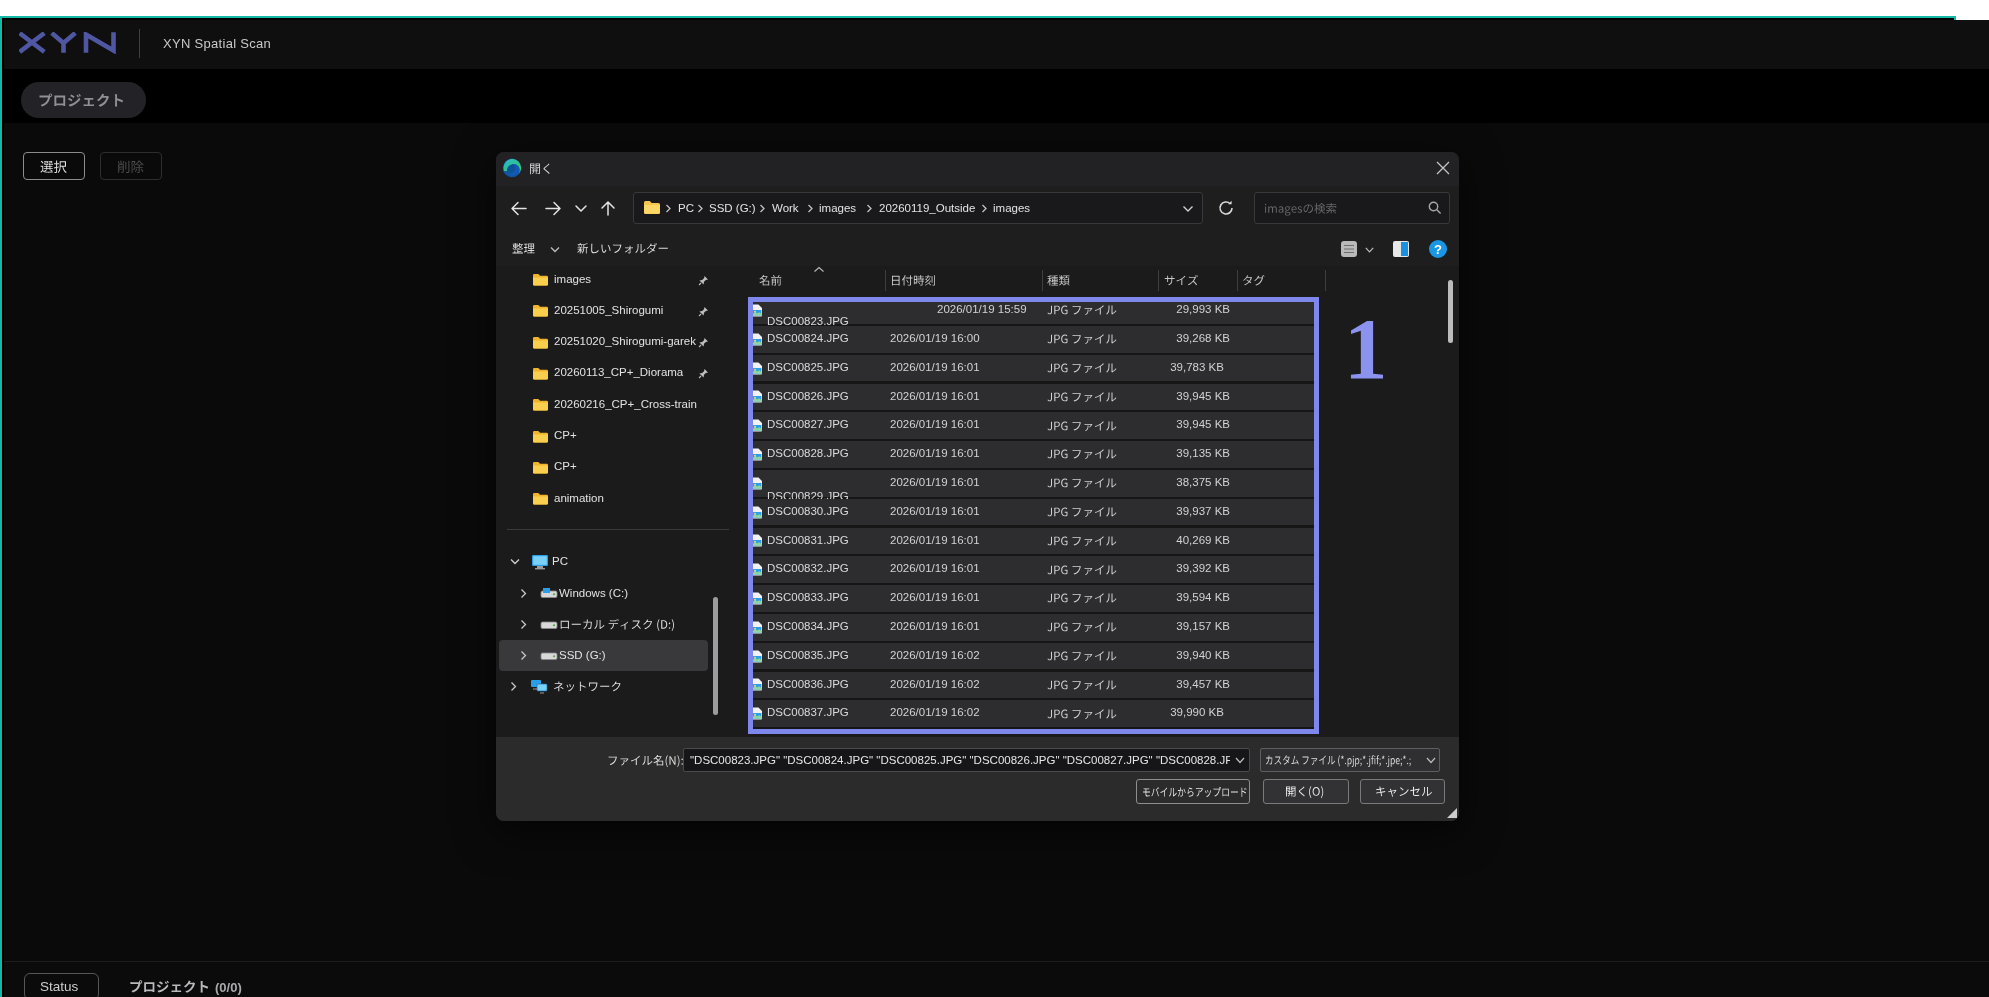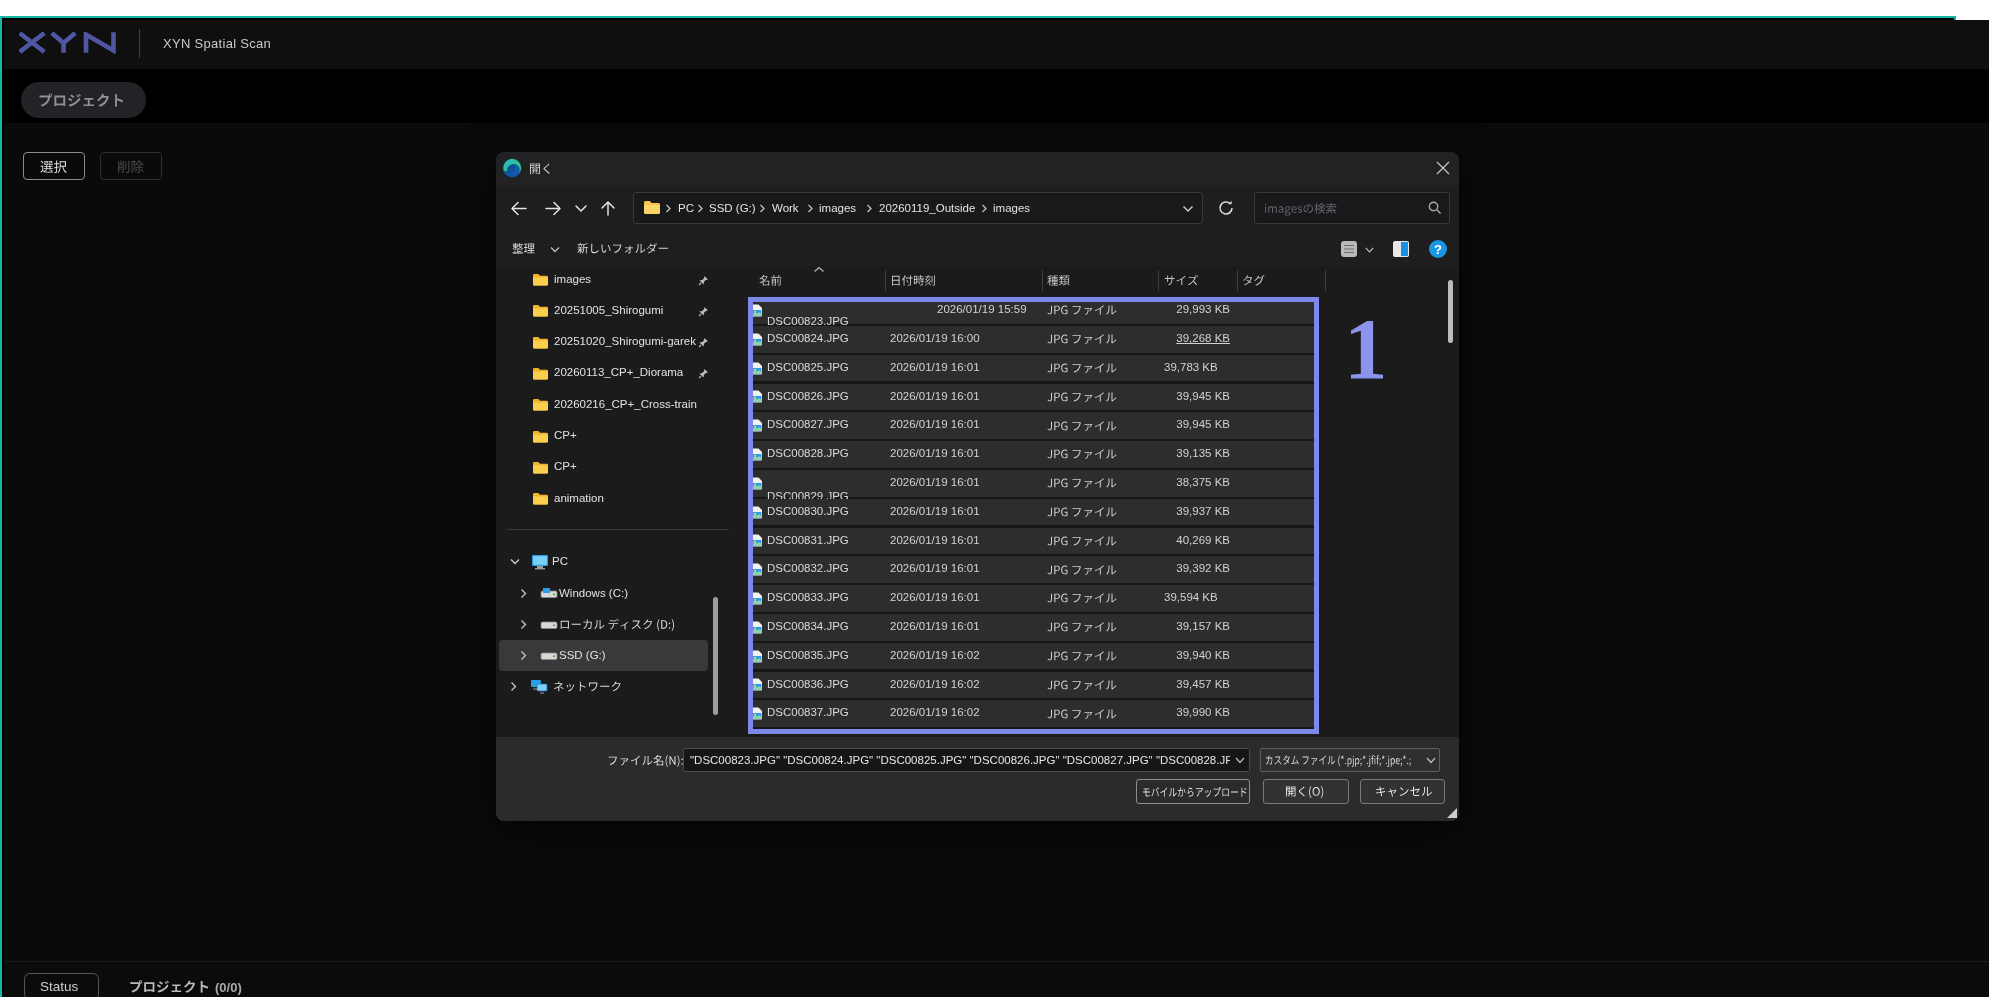--- a/index.html
+++ b/index.html
@@ -293,34 +293,34 @@
 <path d="M1 1.5 a1 1 0 0 1 1-1 h5.5 l3.5 3.5 v7.5 a1 1 0 0 1 -1 1 h-8 a1 1 0 0 1 -1-1 z" fill="#f2f2f2"></path>
 <path d="M1.6 6 h8.8 v5.6 h-8.8z" fill="#2a9fe8"></path>
 <path d="M1.6 10.2 l2.6-2.4 l2 1.8 l2-1.4 l2.8 2 v1.4 h-8.8z" fill="#8fd6a0"></path>
 <circle cx="4" cy="7.6" r=".9" fill="#fde37a"></circle>
     </svg>
 <div style="position:absolute;left:765px;top:314.0px;font:11.5px 'Liberation Sans',sans-serif;color:#dadada;">DSC00824.JPG</div>
 <div style="position:absolute;left:888px;top:314.0px;font:11.5px 'Liberation Sans',sans-serif;color:#d2d2d2;">2026/01/19 16:00</div>
 <svg style="position:absolute;left:1045px;top:308.2px;overflow:visible" width="70" height="26">
       <use href="#jpf" transform="translate(0,17.2)"></use>
     </svg>
-<div style="position:absolute;left:1162px;top:314.0px;width:66px;text-align:right;font:11.5px 'Liberation Sans',sans-serif;color:#d2d2d2;text-decoration:underline;">39,268 KB</div>
+<div style="position:absolute;left:1162px;top:314.0px;width:66px;text-align:right;font:11.5px 'Liberation Sans',sans-serif;color:#d2d2d2;">39,268 KB</div>
 <div style="position:absolute;left:746px;top:336.8px;width:566px;height:26.5px;background:#2d2d2f;"></div>
 <svg style="position:absolute;left:749px;top:343.5px" width="12" height="13" viewBox="0 0 12 13">
 <path d="M1 1.5 a1 1 0 0 1 1-1 h5.5 l3.5 3.5 v7.5 a1 1 0 0 1 -1 1 h-8 a1 1 0 0 1 -1-1 z" fill="#f2f2f2"></path>
 <path d="M1.6 6 h8.8 v5.6 h-8.8z" fill="#2a9fe8"></path>
 <path d="M1.6 10.2 l2.6-2.4 l2 1.8 l2-1.4 l2.8 2 v1.4 h-8.8z" fill="#8fd6a0"></path>
 <circle cx="4" cy="7.6" r=".9" fill="#fde37a"></circle>
     </svg>
 <div style="position:absolute;left:765px;top:342.8px;font:11.5px 'Liberation Sans',sans-serif;color:#dadada;">DSC00825.JPG</div>
 <div style="position:absolute;left:888px;top:342.8px;font:11.5px 'Liberation Sans',sans-serif;color:#d2d2d2;">2026/01/19 16:01</div>
 <svg style="position:absolute;left:1045px;top:337.0px;overflow:visible" width="70" height="26">
       <use href="#jpf" transform="translate(0,17.2)"></use>
     </svg>
-<div style="position:absolute;left:1162px;top:342.8px;width:66px;text-align:left;font:11.5px 'Liberation Sans',sans-serif;color:#d2d2d2;">39,783 KB</div>
+<div style="position:absolute;left:1162px;top:342.8px;width:66px;text-align:center;font:11.5px 'Liberation Sans',sans-serif;color:#d2d2d2;">39,783 KB</div>
 <div style="position:absolute;left:746px;top:365.6px;width:566px;height:26.5px;background:#2d2d2f;"></div>
 <svg style="position:absolute;left:749px;top:372.3px" width="12" height="13" viewBox="0 0 12 13">
 <path d="M1 1.5 a1 1 0 0 1 1-1 h5.5 l3.5 3.5 v7.5 a1 1 0 0 1 -1 1 h-8 a1 1 0 0 1 -1-1 z" fill="#f2f2f2"></path>
 <path d="M1.6 6 h8.8 v5.6 h-8.8z" fill="#2a9fe8"></path>
 <path d="M1.6 10.2 l2.6-2.4 l2 1.8 l2-1.4 l2.8 2 v1.4 h-8.8z" fill="#8fd6a0"></path>
 <circle cx="4" cy="7.6" r=".9" fill="#fde37a"></circle>
     </svg>
 <div style="position:absolute;left:765px;top:371.6px;font:11.5px 'Liberation Sans',sans-serif;color:#dadada;">DSC00826.JPG</div>
 <div style="position:absolute;left:888px;top:371.6px;font:11.5px 'Liberation Sans',sans-serif;color:#d2d2d2;">2026/01/19 16:01</div>
 <svg style="position:absolute;left:1045px;top:365.8px;overflow:visible" width="70" height="26">
@@ -410,21 +410,21 @@
 <path d="M1 1.5 a1 1 0 0 1 1-1 h5.5 l3.5 3.5 v7.5 a1 1 0 0 1 -1 1 h-8 a1 1 0 0 1 -1-1 z" fill="#f2f2f2"></path>
 <path d="M1.6 6 h8.8 v5.6 h-8.8z" fill="#2a9fe8"></path>
 <path d="M1.6 10.2 l2.6-2.4 l2 1.8 l2-1.4 l2.8 2 v1.4 h-8.8z" fill="#8fd6a0"></path>
 <circle cx="4" cy="7.6" r=".9" fill="#fde37a"></circle>
     </svg>
 <div style="position:absolute;left:765px;top:573.2px;font:11.5px 'Liberation Sans',sans-serif;color:#dadada;">DSC00833.JPG</div>
 <div style="position:absolute;left:888px;top:573.2px;font:11.5px 'Liberation Sans',sans-serif;color:#d2d2d2;">2026/01/19 16:01</div>
 <svg style="position:absolute;left:1045px;top:567.4px;overflow:visible" width="70" height="26">
       <use href="#jpf" transform="translate(0,17.2)"></use>
     </svg>
-<div style="position:absolute;left:1162px;top:573.2px;width:66px;text-align:left;font:11.5px 'Liberation Sans',sans-serif;color:#d2d2d2;">39,594 KB</div>
+<div style="position:absolute;left:1162px;top:573.2px;width:66px;text-align:right;font:11.5px 'Liberation Sans',sans-serif;color:#d2d2d2;">39,594 KB</div>
 <div style="position:absolute;left:746px;top:596.0px;width:566px;height:26.5px;background:#2d2d2f;"></div>
 <svg style="position:absolute;left:749px;top:602.7px" width="12" height="13" viewBox="0 0 12 13">
 <path d="M1 1.5 a1 1 0 0 1 1-1 h5.5 l3.5 3.5 v7.5 a1 1 0 0 1 -1 1 h-8 a1 1 0 0 1 -1-1 z" fill="#f2f2f2"></path>
 <path d="M1.6 6 h8.8 v5.6 h-8.8z" fill="#2a9fe8"></path>
 <path d="M1.6 10.2 l2.6-2.4 l2 1.8 l2-1.4 l2.8 2 v1.4 h-8.8z" fill="#8fd6a0"></path>
 <circle cx="4" cy="7.6" r=".9" fill="#fde37a"></circle>
     </svg>
 <div style="position:absolute;left:765px;top:602.0px;font:11.5px 'Liberation Sans',sans-serif;color:#dadada;">DSC00834.JPG</div>
 <div style="position:absolute;left:888px;top:602.0px;font:11.5px 'Liberation Sans',sans-serif;color:#d2d2d2;">2026/01/19 16:01</div>
 <svg style="position:absolute;left:1045px;top:596.2px;overflow:visible" width="70" height="26">
@@ -462,21 +462,21 @@
 <path d="M1 1.5 a1 1 0 0 1 1-1 h5.5 l3.5 3.5 v7.5 a1 1 0 0 1 -1 1 h-8 a1 1 0 0 1 -1-1 z" fill="#f2f2f2"></path>
 <path d="M1.6 6 h8.8 v5.6 h-8.8z" fill="#2a9fe8"></path>
 <path d="M1.6 10.2 l2.6-2.4 l2 1.8 l2-1.4 l2.8 2 v1.4 h-8.8z" fill="#8fd6a0"></path>
 <circle cx="4" cy="7.6" r=".9" fill="#fde37a"></circle>
     </svg>
 <div style="position:absolute;left:765px;top:688.4px;font:11.5px 'Liberation Sans',sans-serif;color:#dadada;">DSC00837.JPG</div>
 <div style="position:absolute;left:888px;top:688.4px;font:11.5px 'Liberation Sans',sans-serif;color:#d2d2d2;">2026/01/19 16:02</div>
 <svg style="position:absolute;left:1045px;top:682.6px;overflow:visible" width="70" height="26">
       <use href="#jpf" transform="translate(0,17.2)"></use>
     </svg>
-<div style="position:absolute;left:1162px;top:688.4px;width:66px;text-align:right;font:11.5px 'Liberation Sans',sans-serif;color:#d2d2d2;">39,990 KB</div>
+<div style="position:absolute;left:1162px;top:688.4px;width:66px;text-align:center;font:11.5px 'Liberation Sans',sans-serif;color:#d2d2d2;">39,990 KB</div>
 <div style="position:absolute;left:1446px;top:262px;width:5px;height:63px;background:#bcbcbc;border-radius:2.5px;"></div>
 <div style="position:absolute;left:745.5px;top:279px;width:571px;height:437px;border:5px solid #7e87ec;box-sizing:border-box;"></div>
 <div style="position:absolute;left:1342px;top:280px;font:bold 87px 'Liberation Serif',serif;color:#8b93ee;">1</div>
 <div style="position:absolute;left:494px;top:719px;width:963px;height:84px;background:#2b2b2c;border-radius:0 0 8px 8px;"></div>
 <svg style="position:absolute;left:605px;top:734.6px;overflow:visible" width="78" height="14" viewBox="0 0 78 14">
       <path d="M9.9 -7.6 9.2 -8.1C9.0 -8.0 8.8 -8.0 8.6 -8.0C8.1 -8.0 3.5 -8.0 2.8 -8.0C2.4 -8.0 2.0 -8.1 1.7 -8.1V-7.1C2.0 -7.1 2.4 -7.1 2.8 -7.1C3.5 -7.1 8.0 -7.1 8.7 -7.1C8.5 -6.0 8.0 -4.4 7.2 -3.4C6.2 -2.2 4.9 -1.2 2.7 -0.6L3.5 0.3C5.6 -0.4 7.0 -1.5 8.0 -2.8C8.9 -4.0 9.5 -5.9 9.7 -7.1C9.8 -7.3 9.8 -7.5 9.9 -7.6Z M21.4 -5.8 20.9 -6.3C20.8 -6.3 20.5 -6.2 20.3 -6.2C19.7 -6.2 15.1 -6.2 14.6 -6.2C14.3 -6.2 13.9 -6.3 13.5 -6.3V-5.4C13.9 -5.4 14.3 -5.4 14.6 -5.4C15.1 -5.4 19.5 -5.4 20.1 -5.4C19.8 -4.8 19.0 -3.8 18.1 -3.3L18.9 -2.8C19.9 -3.5 20.9 -5.0 21.2 -5.5C21.3 -5.6 21.4 -5.7 21.4 -5.8ZM17.6 -4.6H16.6C16.6 -4.4 16.7 -4.2 16.7 -3.9C16.7 -2.4 16.4 -1.2 14.9 -0.1C14.6 0.1 14.3 0.2 14.1 0.3L14.9 0.9C17.3 -0.4 17.6 -2.2 17.6 -4.6Z M24.0 -4.2 24.4 -3.3C26.0 -3.7 27.6 -4.4 28.8 -5.1V-0.9C28.8 -0.4 28.8 0.1 28.8 0.4H29.9C29.8 0.1 29.8 -0.4 29.8 -0.9V-5.7C31.0 -6.5 32.1 -7.4 32.9 -8.3L32.2 -9.0C31.4 -8.1 30.2 -7.0 29.0 -6.3C27.7 -5.5 26.0 -4.7 24.0 -4.2Z M40.5 -0.2 41.1 0.3C41.2 0.2 41.3 0.1 41.5 0.0C42.9 -0.7 44.5 -1.8 45.4 -3.2L44.9 -4.0C44.0 -2.7 42.6 -1.6 41.5 -1.1C41.5 -1.5 41.5 -7.0 41.5 -7.8C41.5 -8.2 41.6 -8.5 41.6 -8.6H40.5C40.5 -8.5 40.6 -8.2 40.6 -7.8C40.6 -7.0 40.6 -1.4 40.6 -0.9C40.6 -0.7 40.6 -0.4 40.5 -0.2ZM35.3 -0.3 36.1 0.3C37.1 -0.5 37.8 -1.6 38.2 -2.9C38.5 -4.0 38.5 -6.5 38.5 -7.8C38.5 -8.1 38.6 -8.5 38.6 -8.6H37.5C37.6 -8.3 37.6 -8.1 37.6 -7.8C37.6 -6.5 37.6 -4.2 37.3 -3.1C36.9 -2.0 36.2 -1.0 35.3 -0.3Z M50.3 -9.7C49.6 -8.5 48.3 -7.0 46.4 -5.9C46.6 -5.8 46.9 -5.5 47.0 -5.3C47.6 -5.6 48.1 -5.9 48.6 -6.3C49.3 -5.8 50.2 -5.0 50.7 -4.4C49.4 -3.4 47.9 -2.6 46.4 -2.2C46.6 -2.0 46.8 -1.7 46.9 -1.4C47.8 -1.7 48.8 -2.2 49.7 -2.7V0.9H50.6V0.5H55.3V0.9H56.2V-4.0H51.5C52.8 -5.1 53.9 -6.5 54.6 -8.2L54.0 -8.6L53.9 -8.5H50.6C50.9 -8.8 51.1 -9.2 51.3 -9.5ZM55.3 -0.3H50.6V-3.2H55.3ZM50.0 -7.7H53.5C52.9 -6.7 52.2 -5.8 51.4 -5.0C50.8 -5.6 50.0 -6.3 49.2 -6.9C49.5 -7.2 49.7 -7.4 50.0 -7.7Z M60.2 2.3 60.9 2.0C59.9 0.3 59.4 -1.6 59.4 -3.6C59.4 -5.5 59.9 -7.5 60.9 -9.1L60.2 -9.4C59.2 -7.7 58.6 -5.8 58.6 -3.6C58.6 -1.3 59.2 0.5 60.2 2.3Z M62.5 0.0H63.5V-4.4C63.5 -5.3 63.5 -6.2 63.4 -7.1H63.5L64.4 -5.3L67.4 0.0H68.5V-8.4H67.5V-4.0C67.5 -3.2 67.6 -2.2 67.7 -1.4H67.6L66.7 -3.1L63.6 -8.4H62.5Z M70.8 2.3C71.9 0.5 72.5 -1.3 72.5 -3.6C72.5 -5.8 71.9 -7.7 70.8 -9.4L70.2 -9.1C71.2 -7.5 71.7 -5.5 71.7 -3.6C71.7 -1.6 71.2 0.3 70.2 2.0Z M75.2 -4.5C75.6 -4.5 75.9 -4.8 75.9 -5.3C75.9 -5.8 75.6 -6.1 75.2 -6.1C74.8 -6.1 74.4 -5.8 74.4 -5.3C74.4 -4.8 74.8 -4.5 75.2 -4.5ZM75.2 0.1C75.6 0.1 75.9 -0.2 75.9 -0.6C75.9 -1.1 75.6 -1.4 75.2 -1.4C74.8 -1.4 74.4 -1.1 74.4 -0.6C74.4 -0.2 74.8 0.1 75.2 0.1Z" fill="#e4e4e4" transform="translate(0,11.7)"></path>
     </svg>
 <div style="position:absolute;left:681px;top:730px;width:567px;height:24px;background:#161618;border:1px solid #4a4a4c;border-radius:2px;"></div>
 <div style="position:absolute;left:688px;top:735.5px;width:540px;overflow:hidden;white-space:nowrap;font:11.5px 'Liberation Sans',sans-serif;color:#e6e6e6;">"DSC00823.JPG" "DSC00824.JPG" "DSC00825.JPG" "DSC00826.JPG" "DSC00827.JPG" "DSC00828.JPG" "DSC!</div>
 <svg style="position:absolute;left:1233px;top:739px" width="10" height="7" viewBox="0 0 10 7">

